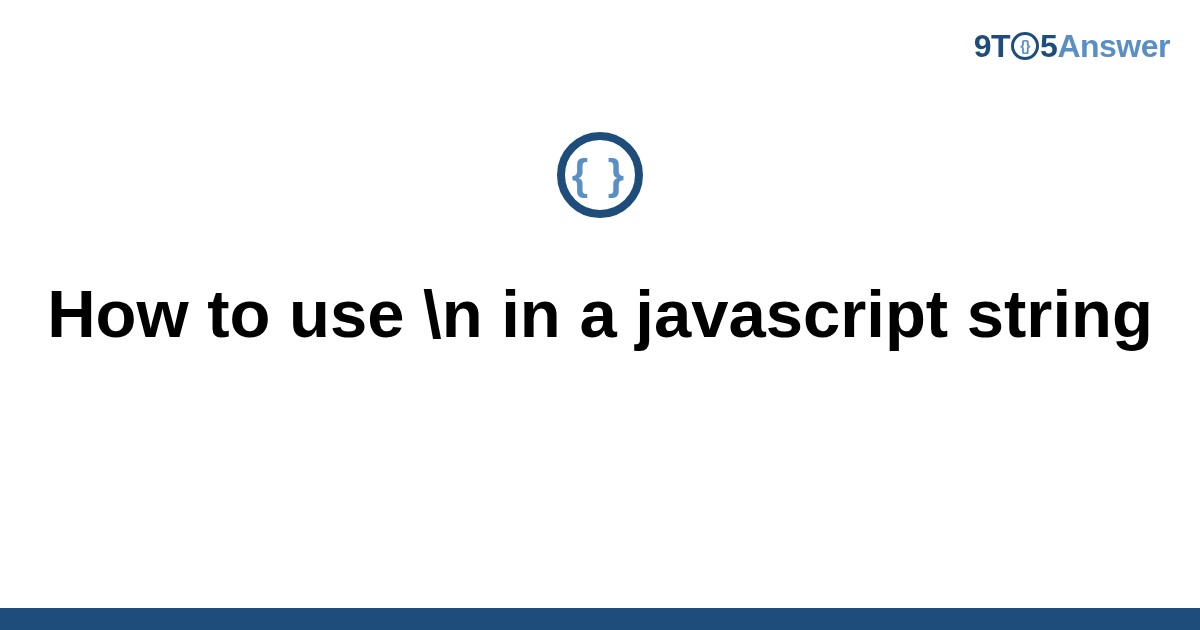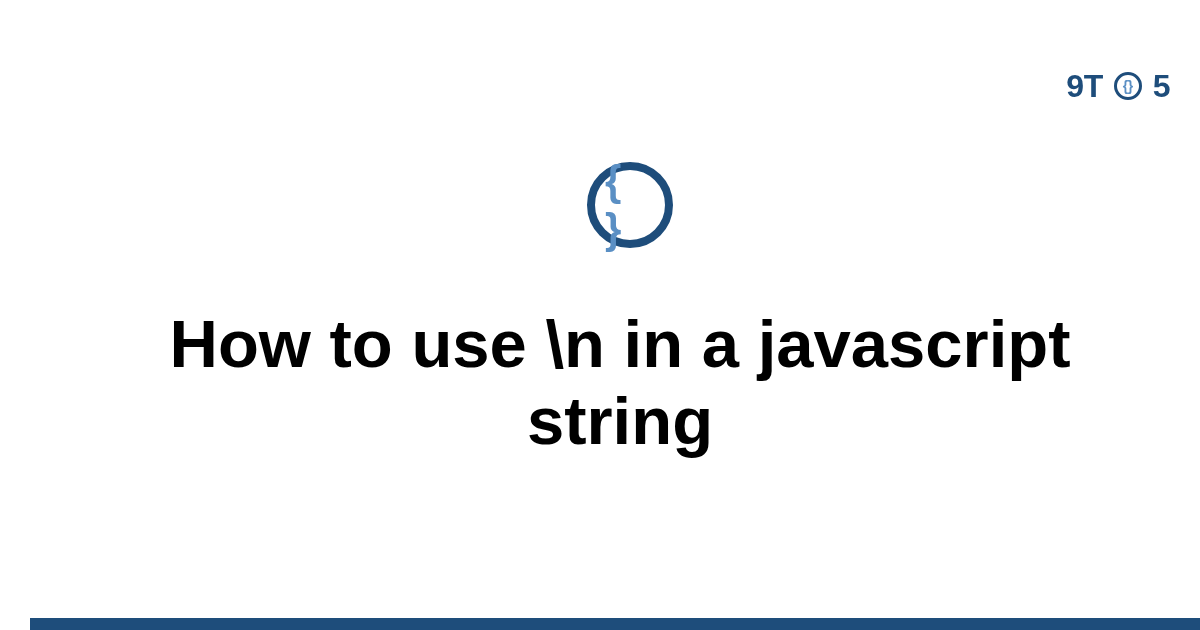--- a/index.html
+++ b/index.html
@@ -1,16 +1,16 @@
 <!DOCTYPE html>
 <html><head>
   <meta charset="utf-8">
   <style>
     * {
-      margin: 10px;
+      margin: 0;
       padding: 0;
       box-sizing: border-box;
     }
     body {
       width: 1200px;
       height: 630px;
       font-family: Arial, Helvetica, sans-serif;
       background: #ffffff;
       position: relative;
       overflow: hidden;
@@ -96,20 +96,21 @@
   </style>
 </head>
 <body>
 
 <div class="logo">
   <span class="logo-9t">9T</span>
   <span class="logo-o">
     <span class="logo-o-inner">{}</span>
   </span>
   <span class="logo-5">5</span>
+  <span class="logo-answer">Answer</span>
 </div>
 
 <div class="center-icon">
   <span class="braces">{ }</span>
 </div>
 
 <h1 class="title">How to use \n in a javascript string</h1>
 
 <div class="bottom-bar"></div>
 

